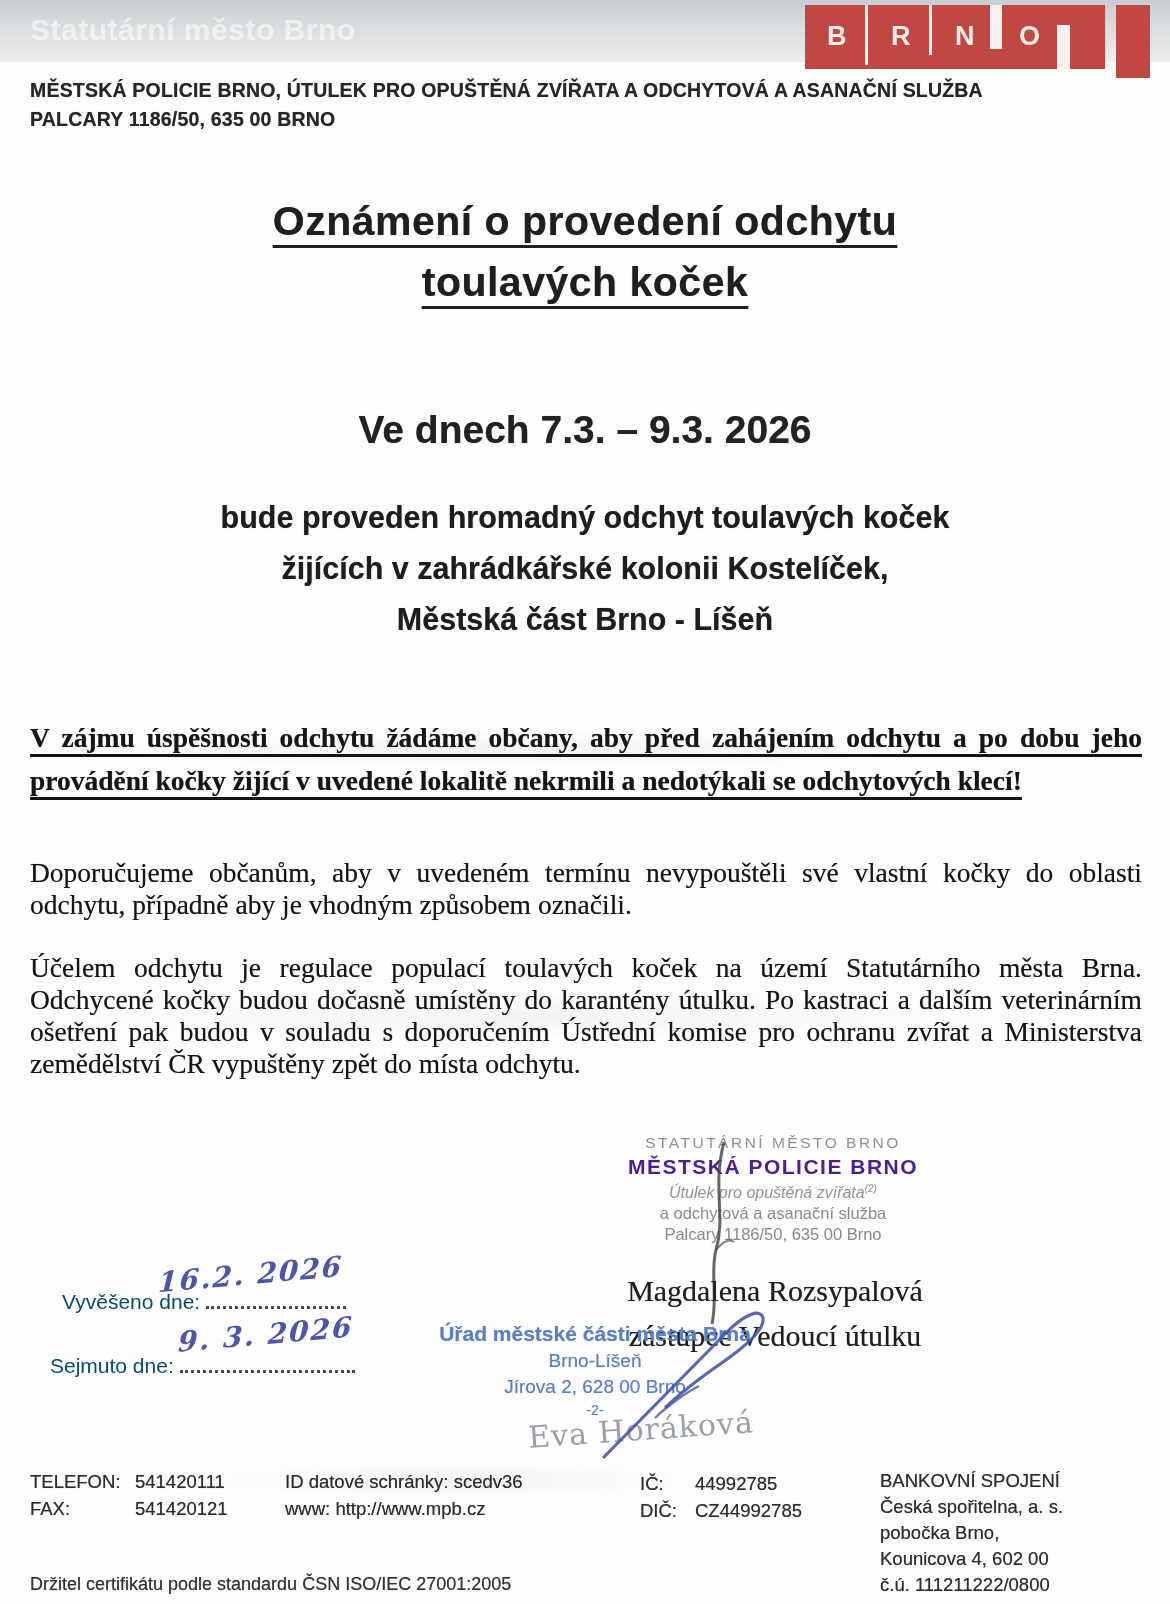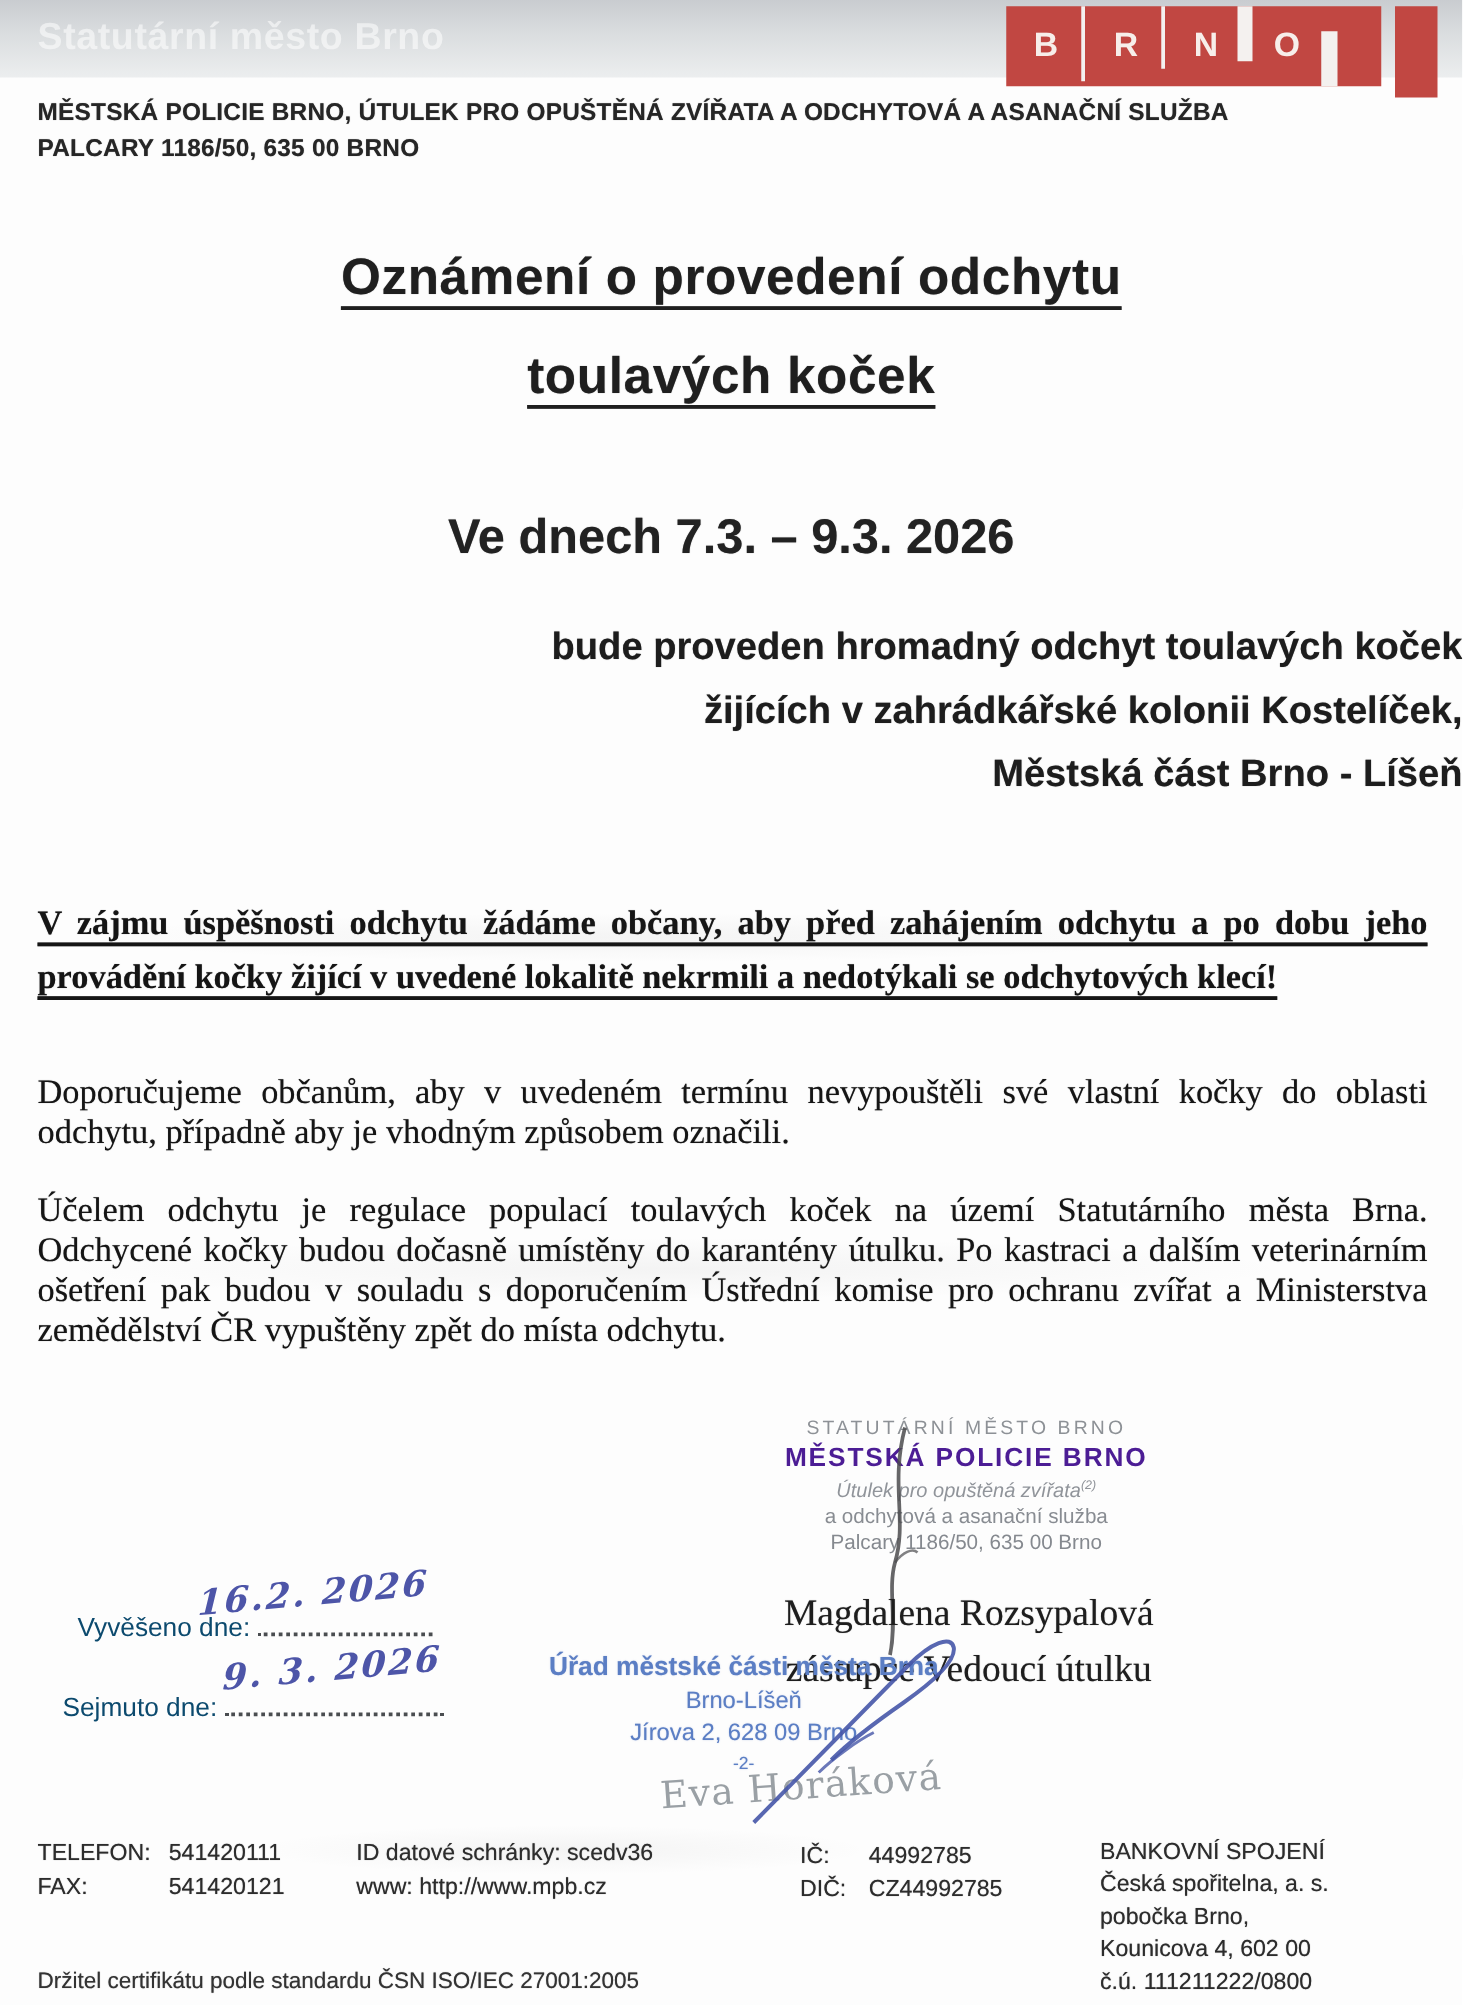--- a/index.html
+++ b/index.html
@@ -44,28 +44,28 @@
 
   
   .title-block{
     position:absolute;left:0;top:198px;width:100%;text-align:center;
     font-weight:bold;font-size:41px;letter-spacing:.5px;color:#1f1f1f;
   }
   .title-line{
     display:inline-block;
     text-decoration:underline;text-decoration-thickness:3px;text-underline-offset:10px;
   }
-  .title-line2{ margin-top:32px; }
+  .title-line2{ margin-top:14px; }
 
   .date-heading{
     position:absolute;left:0;top:408px;width:100%;text-align:center;
     font-weight:bold;font-size:39px;color:#222;
   }
   .subheading{
-    position:absolute;left:0;top:492px;width:100%;text-align:right;
+    position:absolute;left:0;top:492px;width:100%;text-align:center;
     font-weight:bold;font-size:30.5px;line-height:51px;color:#1d1d1d;
   }
 
   
   .para{
     position:absolute;left:30px;width:1112px;
     font-family:"Liberation Serif",serif;
     font-size:27.5px;line-height:32px;text-align:justify;color:#151515;
   }
   .warning{
@@ -216,21 +216,21 @@
 
   <div class="date-row removed-row">
     <span>Sejmuto dne:</span>
     <span class="dots"></span>
   </div>
   <div class="handwriting hw-removed">9. 3. 2026</div>
 
   <div class="district-stamp">
     <div class="ds-l1">Úřad městské části města Brna</div>
     <div class="ds-l2">Brno-Líšeň</div>
-    <div class="ds-l3">Jírova 2, 628 09 Brno</div>
+    <div class="ds-l3">Jírova 2, 628 00 Brno</div>
     <div class="ds-l4">-2-</div>
   </div>
   <div class="signer-name">Eva Horáková</div>
 
   <svg class="sig-svg" style="left:595px;top:1300px" width="190" height="165" viewBox="0 0 190 165">
     <path d="M8,158 C45,120 95,70 132,32 C150,14 166,8 168,18 C170,30 148,48 128,62 C105,78 82,96 70,108" fill="none" stroke="#4656a8" stroke-width="3.2" opacity="0.9"></path>
     <path d="M60,118 C72,106 92,92 104,86" fill="none" stroke="#4656a8" stroke-width="2.4" opacity="0.8"></path>
   </svg>
 
   <div class="footer-col fc-contacts scan-text">

